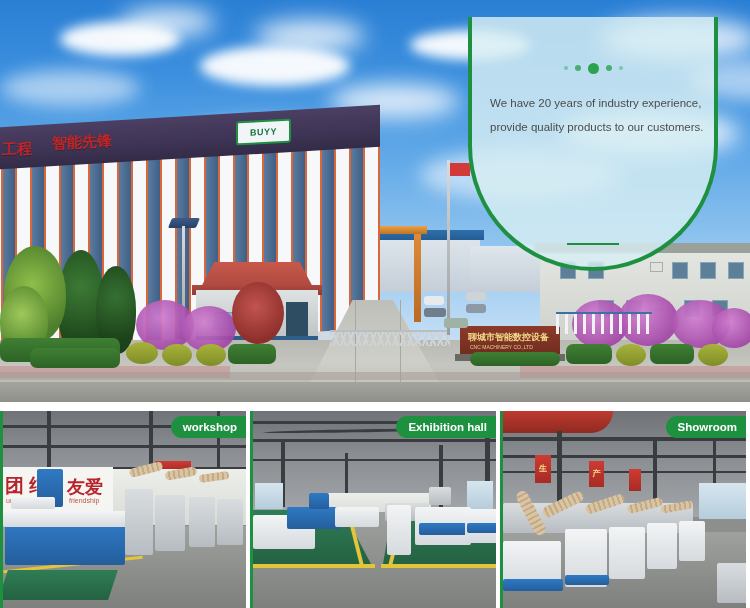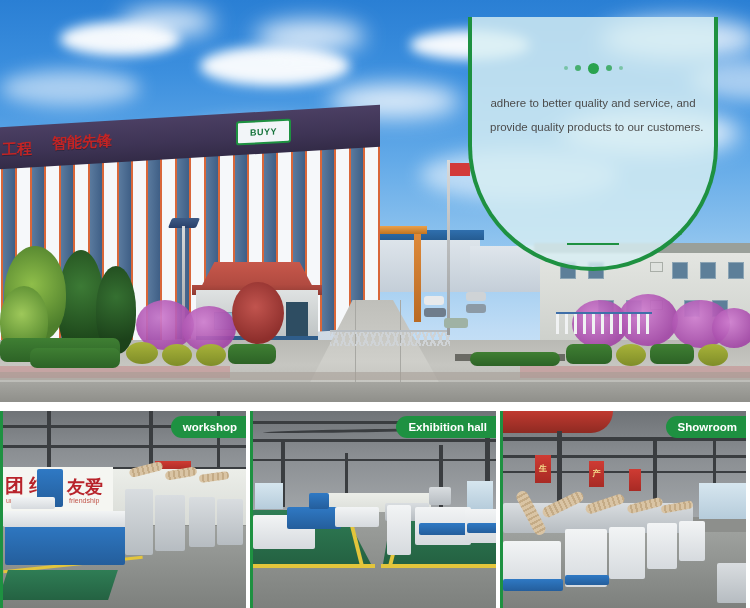--- a/index.html
+++ b/index.html
@@ -219,20 +219,24 @@
   <div class="ground"></div>
   <div class="drive"></div>
   <div class="drive-line" style="left:355px;top:300px;width:1px;height:102px;"></div>
   <div class="drive-line" style="left:400px;top:300px;width:1px;height:102px;"></div>
   <div class="pinkwalk" style="left:0px;width:230px;"></div>
   <div class="pinkwalk" style="left:520px;width:230px;"></div>
   <div class="curb"></div>
   <div class="road"></div>
 
   <div class="fence"></div>
+  <div class="stonesign">
+    <div class="t1">聊城市智能数控设备</div>
+    <div class="t2">CNC MACHINERY CO.,LTD</div>
+  </div>
   <div class="signbase"></div>
 
   <div class="pole" style="left:447px;top:160px;height:175px;"></div>
   <div class="flag" style="left:450px;top:163px;"></div>
 
   <div class="car" style="left:424px;top:296px;width:20px;height:9px;background:#e8eaec;"></div>
   <div class="car" style="left:424px;top:308px;width:22px;height:9px;background:#6f7d8c;"></div>
   <div class="car" style="left:466px;top:292px;width:20px;height:9px;background:#cfd3d6;"></div>
   <div class="car" style="left:466px;top:304px;width:20px;height:9px;background:#8c9aa6;"></div>
   <div class="car" style="left:444px;top:318px;width:24px;height:10px;background:#9fb2a4;"></div>
@@ -267,21 +271,21 @@
   <div class="shield">
     <div class="shield-inner">
       <div class="dots">
         <span class="dot s"></span>
         <span class="dot m"></span>
         <span class="dot l"></span>
         <span class="dot m"></span>
         <span class="dot s"></span>
       </div>
       <div class="about-body">
-        <p>adhere to better quality and service, and</p>
+        <p>We have 20 years of industry experience,</p>
         <p>provide quality products to our customers.</p>
       </div>
       <div class="about-rule"></div>
     </div>
   </div>
 </div>
 
 <div class="thumbs">
 
   <div class="thumb">

